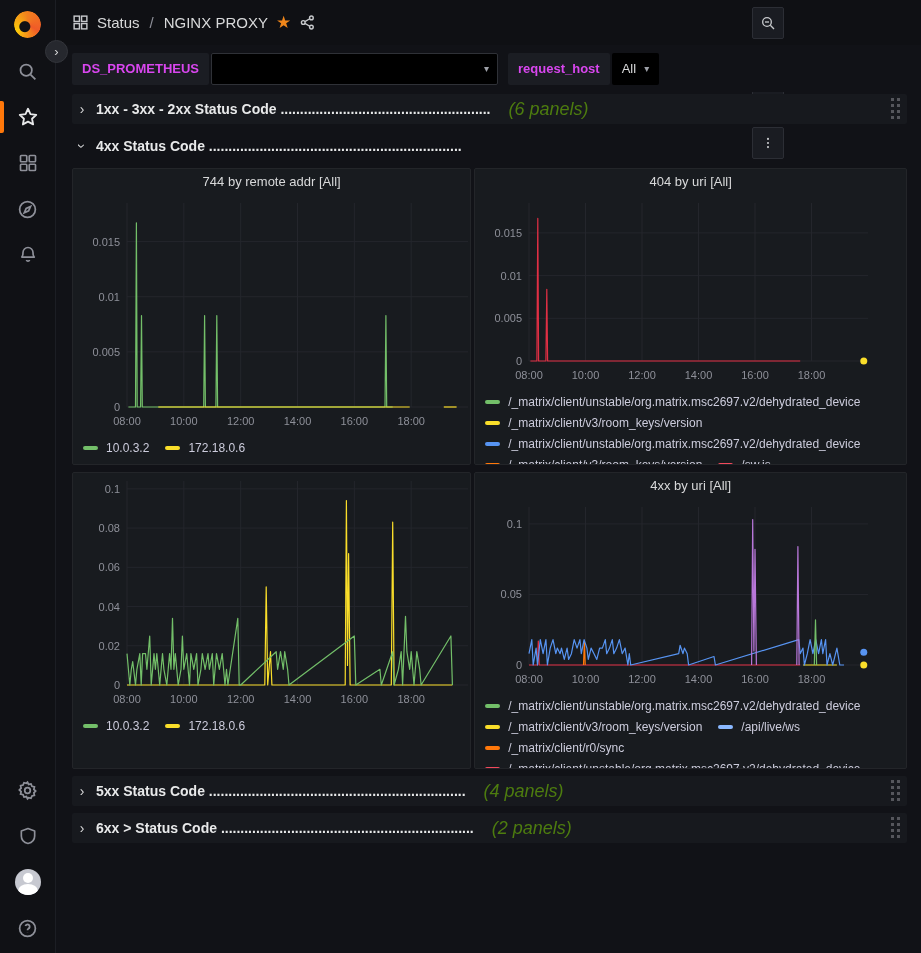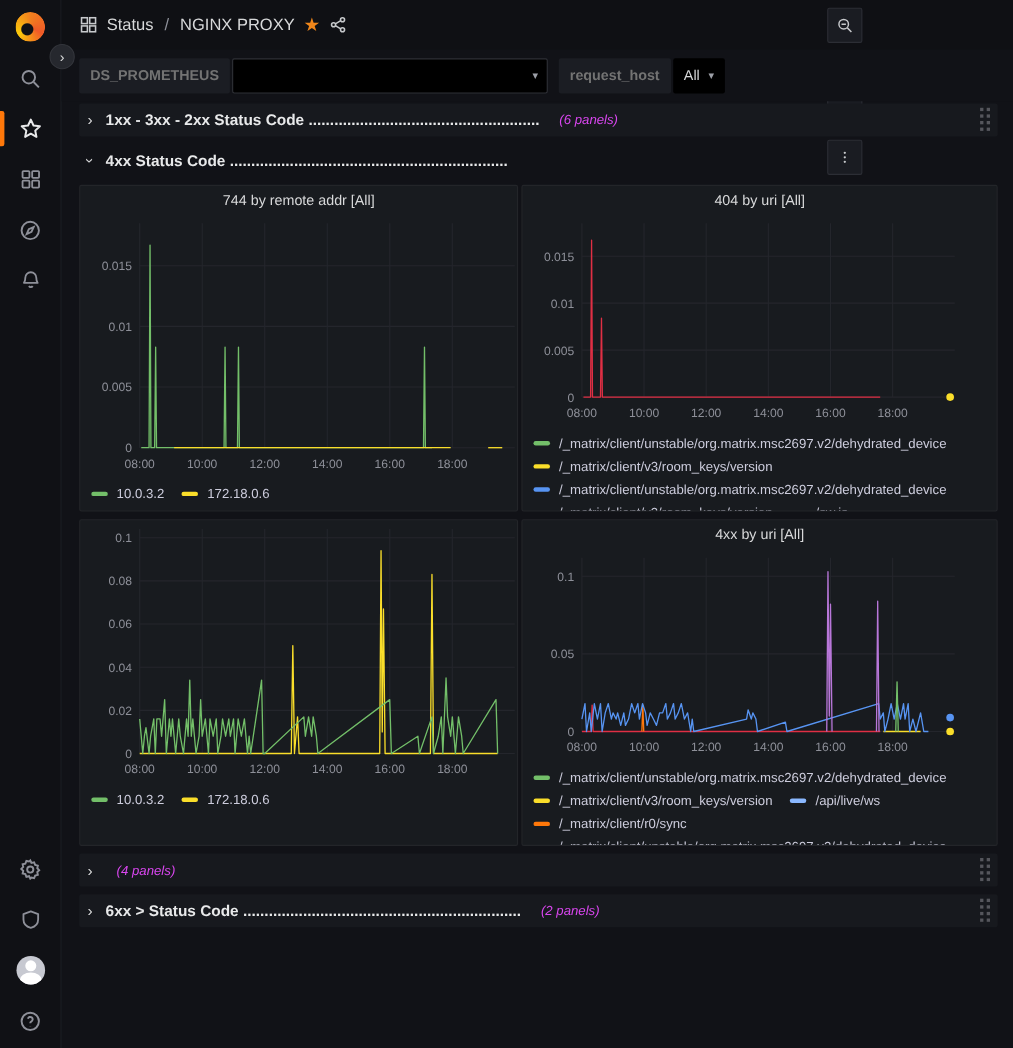--- a/index.html
+++ b/index.html
@@ -47,36 +47,36 @@
   .tbtn svg { flex-shrink:0; }
   .tz { color:#ff9830; font-size:11px; font-weight:700; }
   .chev { color:#9da0a8; font-size:10px; }
   .btn-group { display:flex; }
   .btn-group .tbtn:first-child { border-radius:2px 0 0 2px; border-right:none; }
   .btn-group .tbtn:last-child { border-radius:0 2px 2px 0; }
 
   
   .submenu { height:47px; display:flex; align-items:center; padding:0 16px; gap:10px; background:#111217; }
   .var-label { height:32px; display:flex; align-items:center; padding:0 10px; background:#1b1d23;
-    border-radius:2px; color:#737373; font-size:13px; font-weight:600; }
+    border-radius:2px; color:#d946ef; font-size:13px; font-weight:600; }
   .var-select { height:32px; display:flex; align-items:center; justify-content:flex-end; padding:0 8px;
     background:#000; border:1px solid #2f3137; border-radius:2px; width:287px; cursor:pointer; }
   .var-box { height:32px; display:flex; align-items:center; gap:8px; padding:0 10px; background:#000000;
     border-radius:2px; color:#d8d9da; font-size:13px; cursor:pointer; }
   .grp { display:flex; gap:2px; }
 
   
   .content { flex:1; padding:2px 14px 0 16px; overflow:hidden; }
   .dash-row { height:30px; display:flex; align-items:center; gap:8px; margin-bottom:7px;
     padding:0 6px 0 4px; cursor:pointer; }
   .dash-row.collapsed { background:#17191e; border-radius:2px; }
   .row-chev { color:#d8d9da; font-size:14px; width:12px; text-align:center; }
   .row-chev.open { transform:rotate(90deg); }
   .row-title { font-size:14px; font-weight:700; color:#e8e9ea; white-space:nowrap; overflow:hidden; }
-  .row-count { font-size:12px; font-style:italic; color:#d946ef; margin-left:10px; white-space:nowrap; }
+  .row-count { font-size:18px; font-style:italic; color:#4d7c0f; margin-left:10px; white-space:nowrap; }
   .row-drag { margin-left:auto; display:grid; grid-template-columns:4px 4px; grid-auto-rows:4px; gap:2px; cursor:grab; }
   .row-drag i { width:3px; height:3px; background:#55565c; }
 
   .panel-grid { display:flex; gap:3px; margin-bottom:7px; }
   .panel { background:#181b1f; border:1px solid #232529; border-radius:2px; height:297px;
     overflow:hidden; position:relative; }
   .panel.p-left { width:417px; } .panel.p-right { width:452px; }
   .panel-title { height:26px; line-height:26px; text-align:center; font-size:13px; font-weight:500;
     color:#d8d9da; cursor:pointer; }
   .chart-host { width:100%; padding:0 8px; cursor:crosshair; }
@@ -456,20 +456,21 @@
               <span class="legend-item">
                 <span class="legend-swatch" style="background: rgb(242, 73, 92);"></span>
                 <span>/_matrix/client/unstable/org.matrix.msc2697.v2/dehydrated_device</span>
               </span>
             </div>
         </div>
       </div>
 
       <div class="dash-row collapsed">
         <span class="row-chev">›</span>
+        <span class="row-title"><span>5xx Status Code</span><span> ..................................................................</span></span>
         <span class="row-count">(4 panels)</span>
         <span class="row-drag">
             <i></i>
             <i></i>
             <i></i>
             <i></i>
             <i></i>
             <i></i>
             <i></i>
             <i></i>

